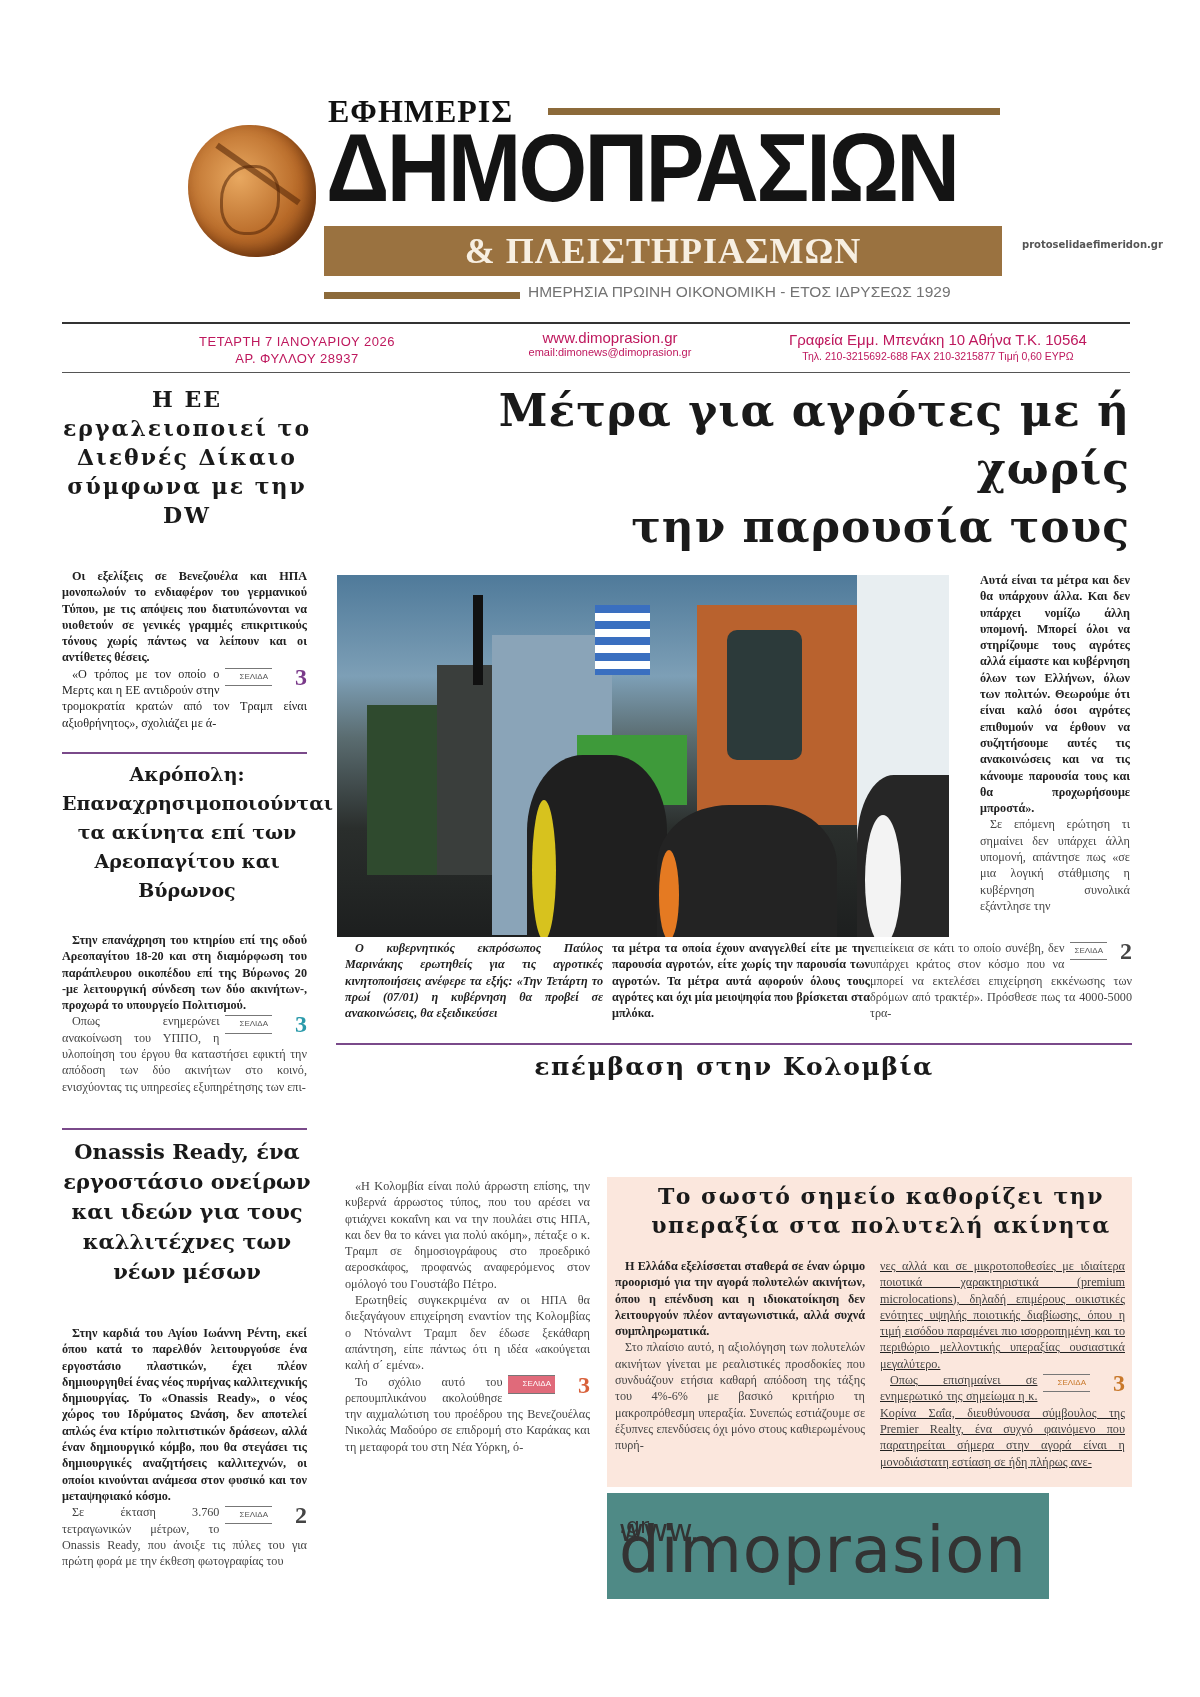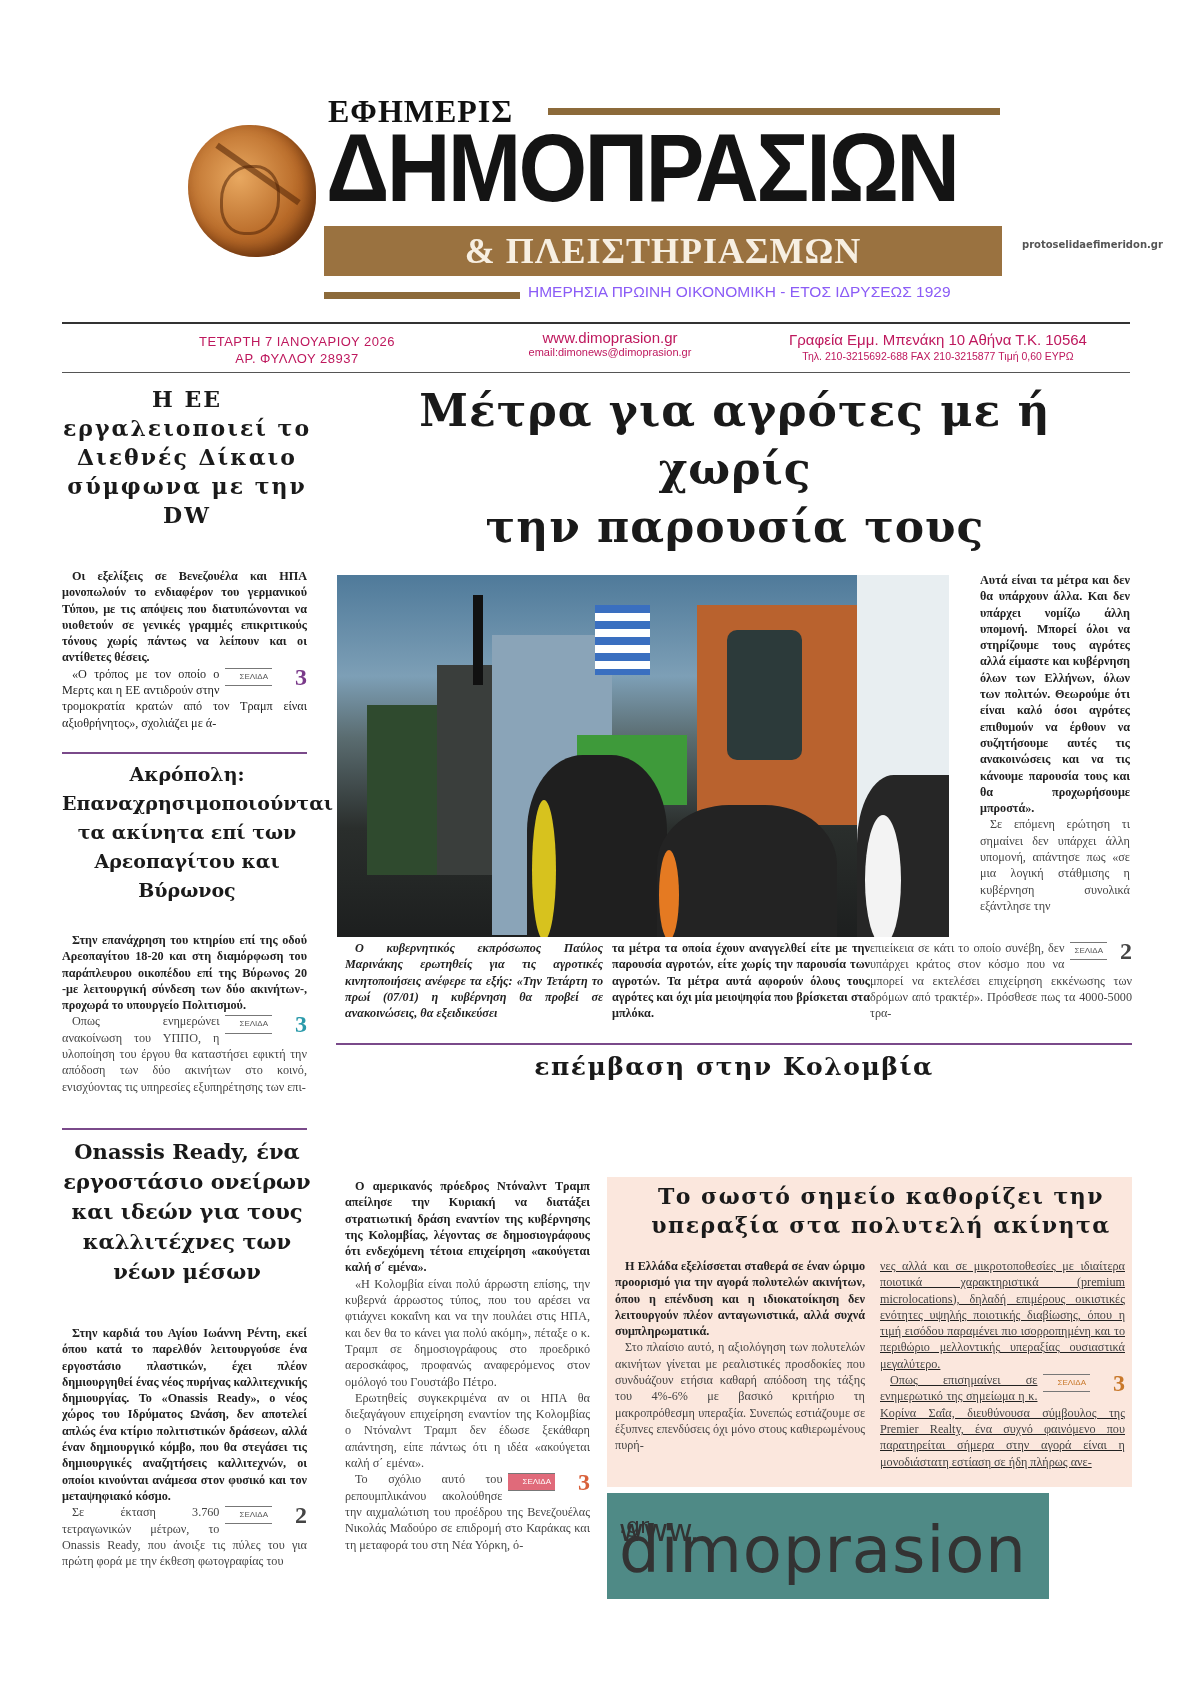--- a/index.html
+++ b/index.html
@@ -8,34 +8,34 @@
   
   .coin { left: 188px; top: 125px; width: 128px; height: 132px; border-radius: 48% 52% 46% 54%; background: radial-gradient(circle at 40% 40%, #e8a860, #b86a28 55%, #7a3e12); box-shadow: inset -6px -6px 14px rgba(60,20,0,.5); }
   .coin .band { position:absolute; left: 20px; top: 46px; width: 100px; height: 6px; background: #5a2a08; transform: rotate(35deg); opacity:.6; }
   .coin .face { position:absolute; left: 32px; top: 40px; width: 60px; height: 70px; border-radius: 50% 40% 50% 40%; border: 3px solid rgba(80,35,5,.55); }
   .eph { left: 328px; top: 93px; font-family: "Liberation Serif", serif; font-weight: bold; font-size: 32px; letter-spacing: 1px; color: #111; }
   .rule-top { left: 548px; top: 108px; width: 452px; height: 7px; background: #8c6a3a; }
   .title { left: 326px; top: 118px; font-family: "Liberation Sans", sans-serif; font-weight: 900; font-size: 96px; line-height: 100px; letter-spacing: -3px; color: #141414; transform: scaleX(0.92); transform-origin: left; }
   .brownbar { left: 324px; top: 226px; width: 678px; height: 50px; background: #9a7240; }
   .brownbar span { position:absolute; left: 0; right: 0; top: 4px; text-align: center; font-family: "Liberation Serif", serif; font-weight: bold; font-size: 36px; letter-spacing: 1px; color: #f7efe2; }
   .rule-bot { left: 324px; top: 292px; width: 196px; height: 7px; background: #8c6a3a; }
-  .daily { left: 528px; top: 283px; font-family: "Liberation Sans", sans-serif; font-size: 15.5px; color: #8b5cf6; letter-spacing: 0; }
+  .daily { left: 528px; top: 283px; font-family: "Liberation Sans", sans-serif; font-size: 15.5px; color: #737373; letter-spacing: 0; }
   .watermark { left: 1022px; top: 239px; font-family: "DejaVu Sans", sans-serif; font-weight: bold; font-size: 10px; color: #555; }
   .hr1 { left: 62px; top: 322px; width: 1068px; height: 2px; background: #333; }
   .hr2 { left: 62px; top: 372px; width: 1068px; height: 1px; background: #555; }
   .info { font-family: Liberation Sans, sans-serif; color: #be185d; white-space: nowrap; }
   .date { left: 172px; top: 333px; font-size: 13px; letter-spacing: .5px; text-align:center; width: 250px; line-height: 17px;}
   .web { left: 490px; top: 331px; text-align:center; width: 240px; line-height: 14px; }
   .web .u { font-size: 15px; }
   .web .e { font-size: 11px; }
   .addr { left: 748px; top: 331px; width: 380px; line-height: 17px; }
   .addr .a { font-size: 15px; text-align: center; display:block; }
   .addr .t { font-size: 10.5px; display:block; text-align:center; }
   
-  .lead-hl { left: 340px; top: 382px; width: 790px; text-align: center; font-family: "DejaVu Serif", serif; font-weight: bold; font-size: 44px; line-height: 58px; letter-spacing: 1px; }
+  .lead-hl { left: 340px; top: 382px; width: 790px; text-align: right; font-family: "DejaVu Serif", serif; font-weight: bold; font-size: 44px; line-height: 58px; letter-spacing: 1px; }
   .side-hl { font-family: "DejaVu Serif", serif; font-weight: bold; text-align: center; color: #1a1a1a; }
   .h-ee { left: 62px; top: 385px; width: 250px; font-size: 22px; line-height: 29px; letter-spacing: 2px; }
   .h-akro { left: 62px; top: 760px; width: 250px; font-size: 19px; line-height: 29px; }
   .h-onassis { left: 62px; top: 1137px; width: 250px; font-size: 21px; line-height: 30px; }
   .body { font-family: "Liberation Serif", serif; font-size: 12.2px; line-height: 16.3px; text-align: justify; color: #222; }
   .body p { text-indent: 10px; }
   .body .b { font-weight: bold; }
   .body .g { color: #444; }
   .c-ee { left: 62px; top: 568px; width: 245px; }
   .c-akro { left: 62px; top: 932px; width: 245px; }
@@ -182,21 +182,20 @@
         <span class="tag">ΣΕΛΙΔΑ</span>
         <span class="num">2</span>
       </span><span>επιείκεια σε κάτι το οποίο συνέβη, δεν υπάρχει κράτος στον κόσμο που να μπορεί να εκτελέσει επιχείρηση εκκένωσης των δρόμων από τρακτέρ». Πρόσθεσε πως τα 4000-5000 τρα-</span></p>
 </div>
 <div class="abs purple pl3"></div>
 
 <div class="abs trump-hl">
   <div>επέμβαση στην Κολομβία</div>
 </div>
 <div class="abs body trump-body">
-  <p class="b">Ο αμερικανός πρόεδρος Ντόναλντ Τραμπ απείλησε την Κυριακή να διατάξει στρατιωτική δράση εναντίον της κυβέρνησης της Κολομβίας, λέγοντας σε δημοσιογράφους ότι ενδεχόμενη τέτοια επιχείρηση «ακούγεται καλή σ΄ εμένα».</p>
   <p class="g">«Η Κολομβία είναι πολύ άρρωστη επίσης, την κυβερνά άρρωστος τύπος, που του αρέσει να φτιάχνει κοκαΐνη και να την πουλάει στις ΗΠΑ, και δεν θα το κάνει για πολύ ακόμη», πέταξε ο κ. Τραμπ σε δημοσιογράφους στο προεδρικό αεροσκάφος, προφανώς αναφερόμενος στον ομόλογό του Γουστάβο Πέτρο.</p>
   <p class="g">Ερωτηθείς συγκεκριμένα αν οι ΗΠΑ θα διεξαγάγουν επιχείρηση εναντίον της Κολομβίας ο Ντόναλντ Τραμπ δεν έδωσε ξεκάθαρη απάντηση, είπε πάντως ότι η ιδέα «ακούγεται καλή σ΄ εμένα».</p>
   <p class="g"><span class="seealso">
         <span class="tag" style="background:#e06a7a;color:#fff">ΣΕΛΙΔΑ</span>
         <span class="num" style="color:#d8603a">3</span>
       </span><span>Το σχόλιο αυτό του ρεπουμπλικάνου ακολούθησε την αιχμαλώτιση του προέδρου της Βενεζουέλας Νικολάς Μαδούρο σε επιδρομή στο Καράκας και τη μεταφορά του στη Νέα Υόρκη, ό-</span></p>
 </div>
 
 <div class="abs box"></div>
 <div class="abs box-hl">

